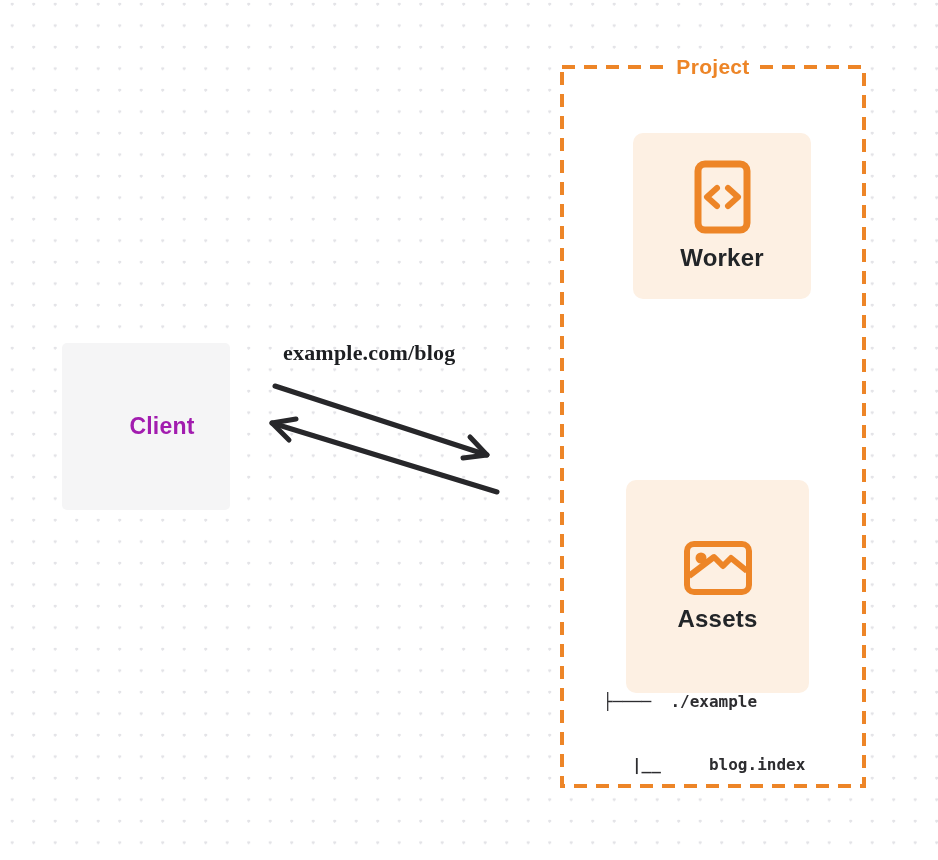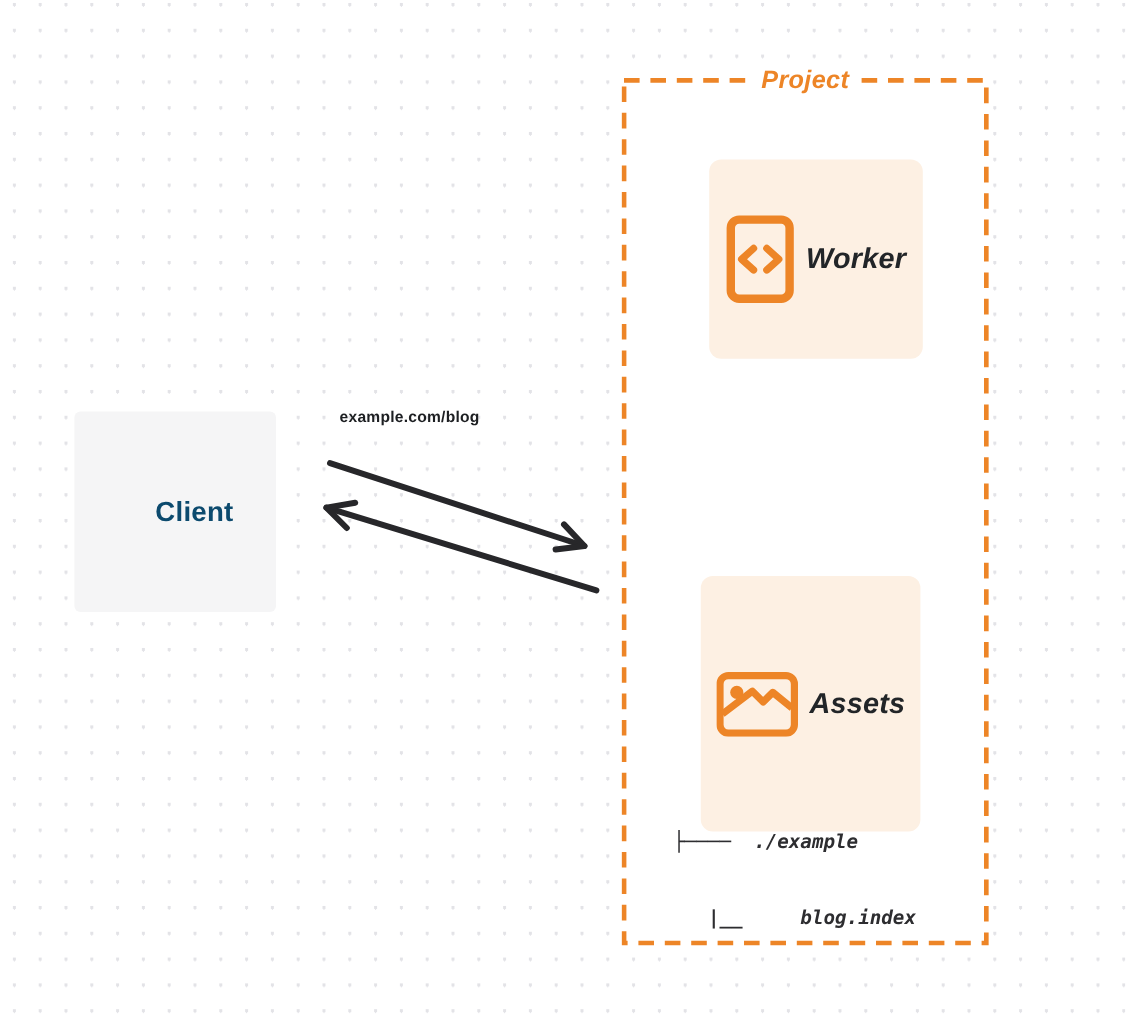--- a/index.html
+++ b/index.html
@@ -27,53 +27,53 @@
     height: 167px;
     background: #F5F5F6;
     border-radius: 5px;
     display: flex;
     align-items: center;
     justify-content: center;
   }
   .client-box .label {
     font-size: 23px;
     font-weight: bold;
-    color: #0c4a6e;
+    color: #a21caf;
     letter-spacing: 0.2px;
     margin-left: 32px;
   }
 
   
   .request-label {
     position: absolute;
     left: 283px;
     top: 340px;
-    font-size: 13px;
+    font-size: 22px;
     font-weight: bold;
     color: #1d1f22;
     letter-spacing: 0.2px;
     white-space: nowrap;
+    font-family: Liberation Serif, serif;
   }
 
   
   .arrows {
     position: absolute;
     left: 250px;
     top: 370px;
   }
 
   
   .project-box {
     position: absolute;
-    left: 518px;
+    left: 560px;
     top: 65px;
     width: 306px;
     height: 723px;
     background: #ffffff;
-    font-style: italic;
   }
   .project-border {
     position: absolute;
     left: 0;
     top: 0;
   }
   .project-label {
     position: absolute;
     top: -11px;
     left: 50%;
@@ -87,21 +87,21 @@
     letter-spacing: 0.3px;
     white-space: nowrap;
   }
 
   
   .card {
     position: absolute;
     background: #FDF0E3;
     border-radius: 10px;
     display: flex;
-    flex-direction: row;
+    flex-direction: column;
     align-items: center;
     justify-content: center;
     gap: 10px;
   }
   .card.worker { left: 73px; top: 68px;  width: 178px; height: 166px; }
   .card.assets { left: 66px; top: 415px; width: 183px; height: 213px; }
   .card .card-label {
     font-size: 24px;
     font-weight: bold;
     color: #222528;

